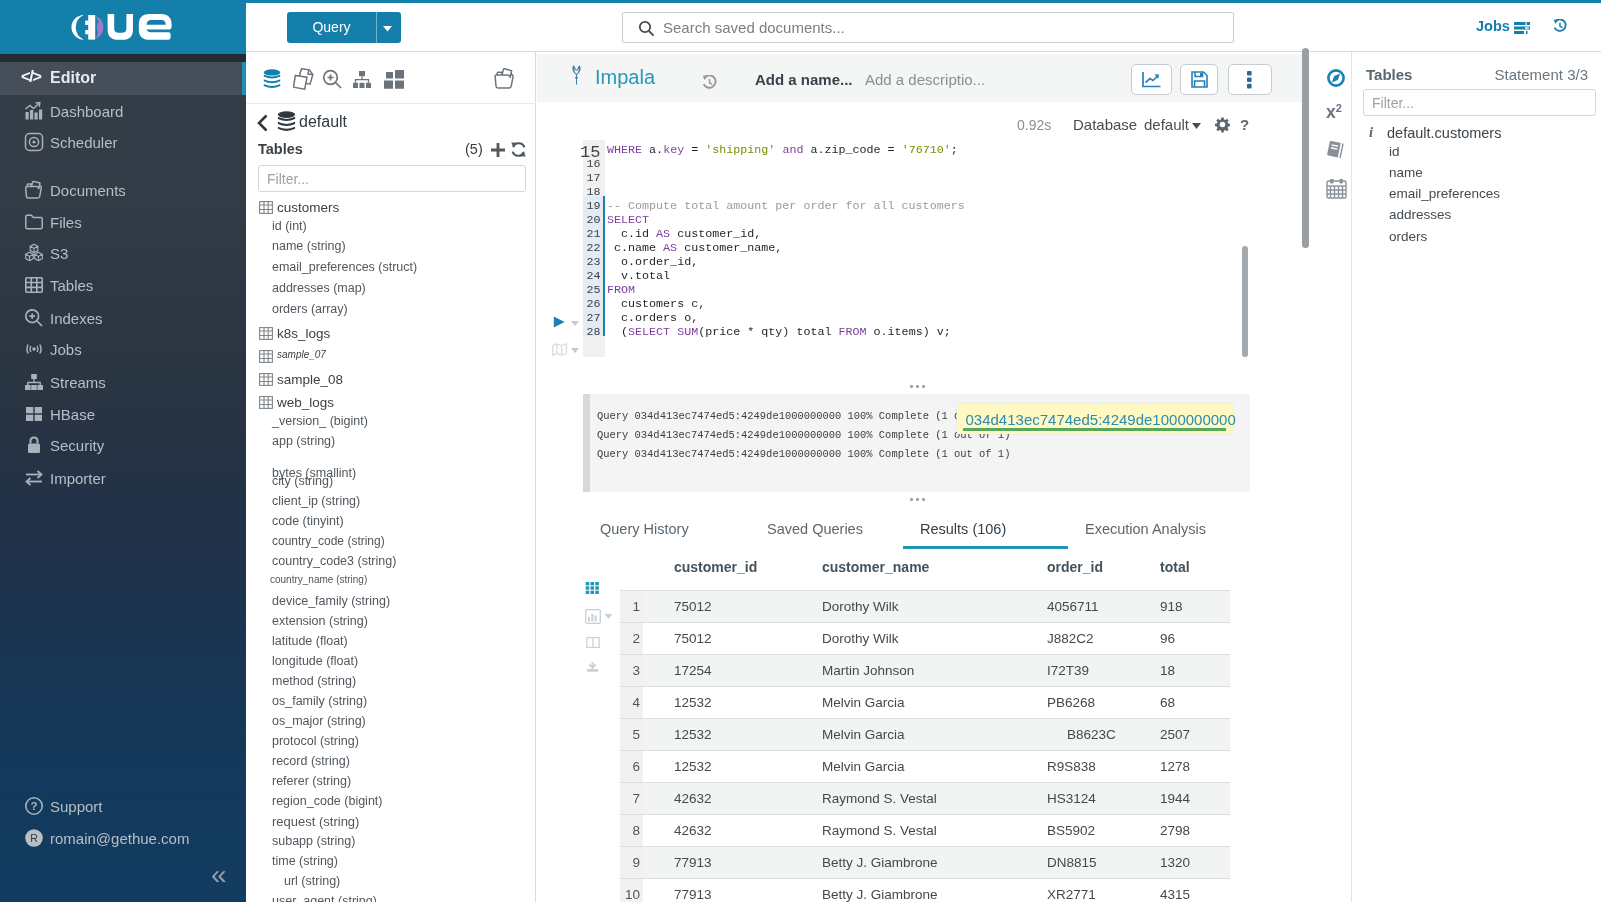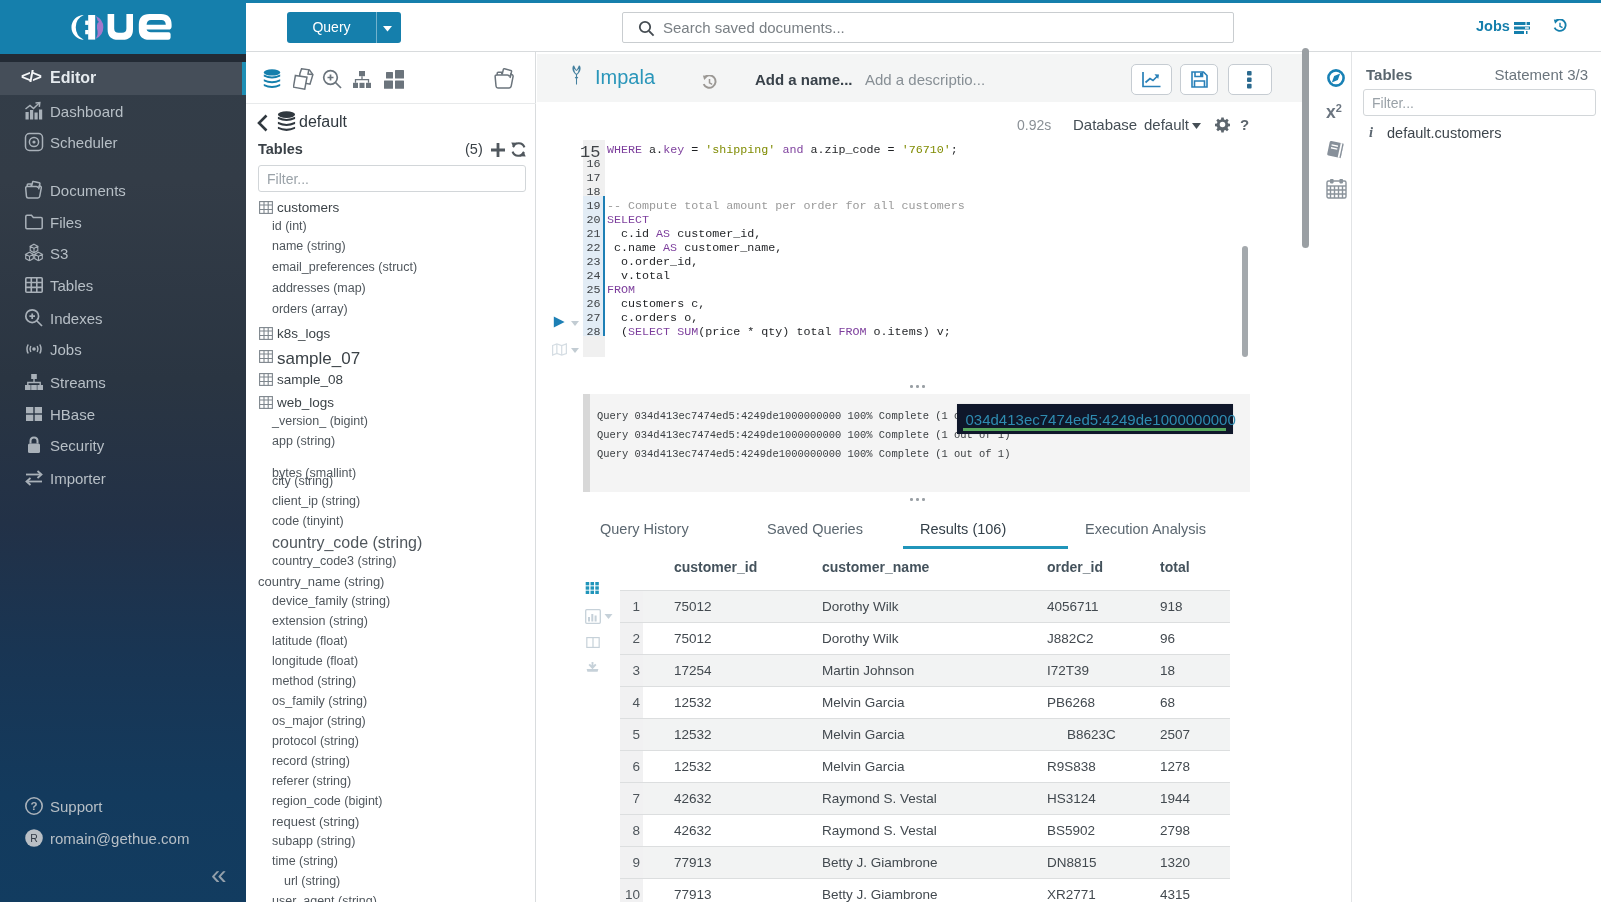--- a/index.html
+++ b/index.html
@@ -322,21 +322,21 @@
       </svg>
       <span style="position:absolute;left:31px;top:2px;font-size:13.5px;color:#3b4247;">k8s_logs</span>
     </div>
 <div style="position:absolute;left:0;top:347.0px;width:290px;height:19px;">
       <svg style="position:absolute;left:13px;top:3px;" width="14" height="13" viewBox="0 0 14 13">
         <g stroke="#7e868d" stroke-width="1.1" fill="none">
           <rect x="0.6" y="0.6" width="12.8" height="11.8"></rect>
           <path d="M0.6 4 H13.4 M0.6 8.5 H13.4 M5 0.6 V12.4 M9.2 0.6 V12.4"></path>
         </g>
       </svg>
-      <span style="position:absolute;left:31px;top:2px;font-size:17px;color:#3b4247;">sample_07</span>
+      <span style="position:absolute;left:31px;top:2px;font-size:10px;color:#3b4247;font-style:italic;">sample_07</span>
     </div>
 <div style="position:absolute;left:0;top:370.0px;width:290px;height:19px;">
       <svg style="position:absolute;left:13px;top:3px;" width="14" height="13" viewBox="0 0 14 13">
         <g stroke="#7e868d" stroke-width="1.1" fill="none">
           <rect x="0.6" y="0.6" width="12.8" height="11.8"></rect>
           <path d="M0.6 4 H13.4 M0.6 8.5 H13.4 M5 0.6 V12.4 M9.2 0.6 V12.4"></path>
         </g>
       </svg>
       <span style="position:absolute;left:31px;top:2px;font-size:13.5px;color:#3b4247;">sample_08</span>
     </div>
@@ -353,23 +353,23 @@
 <div style="position:absolute;left:26px;top:239.0px;font-size:12.5px;color:#50575d;">name (string)</div>
 <div style="position:absolute;left:26px;top:260.0px;font-size:12.5px;color:#50575d;">email_preferences (struct)</div>
 <div style="position:absolute;left:26px;top:281.0px;font-size:12.5px;color:#50575d;">addresses (map)</div>
 <div style="position:absolute;left:26px;top:302.0px;font-size:12.5px;color:#50575d;">orders (array)</div>
 <div style="position:absolute;left:26px;top:414.0px;font-size:12.5px;color:#50575d;">_version_ (bigint)</div>
 <div style="position:absolute;left:26px;top:434.0px;font-size:12.5px;color:#50575d;">app (string)</div>
 <div style="position:absolute;left:26px;top:454.0px;font-size:12.5px;color:#50575d;margin-top:12px;">bytes (smallint)</div>
 <div style="position:absolute;left:26px;top:474.0px;font-size:12.5px;color:#50575d;">city (string)</div>
 <div style="position:absolute;left:26px;top:494.0px;font-size:12.5px;color:#50575d;">client_ip (string)</div>
 <div style="position:absolute;left:26px;top:514.0px;font-size:12.5px;color:#50575d;">code (tinyint)</div>
-<div style="position:absolute;left:26px;top:534.0px;font-size:16px;color:#50575d;">country_code (string)</div>
+<div style="position:absolute;left:26px;top:534.0px;font-size:12px;color:#50575d;">country_code (string)</div>
 <div style="position:absolute;left:26px;top:554.0px;font-size:12.5px;color:#50575d;">country_code3 (string)</div>
-<div style="position:absolute;left:12px;top:574.0px;font-size:13px;color:#50575d;">country_name (string)</div>
+<div style="position:absolute;left:24px;top:574.0px;font-size:10px;color:#50575d;">country_name (string)</div>
 <div style="position:absolute;left:26px;top:594.0px;font-size:12.5px;color:#50575d;">device_family (string)</div>
 <div style="position:absolute;left:26px;top:614.0px;font-size:12.5px;color:#50575d;">extension (string)</div>
 <div style="position:absolute;left:26px;top:634.0px;font-size:12.5px;color:#50575d;">latitude (float)</div>
 <div style="position:absolute;left:26px;top:654.0px;font-size:12.5px;color:#50575d;">longitude (float)</div>
 <div style="position:absolute;left:26px;top:674.0px;font-size:12.5px;color:#50575d;">method (string)</div>
 <div style="position:absolute;left:26px;top:694.0px;font-size:12.5px;color:#50575d;">os_family (string)</div>
 <div style="position:absolute;left:26px;top:714.0px;font-size:12.5px;color:#50575d;">os_major (string)</div>
 <div style="position:absolute;left:26px;top:734.0px;font-size:12.5px;color:#50575d;">protocol (string)</div>
 <div style="position:absolute;left:26px;top:754.0px;font-size:12.5px;color:#50575d;">record (string)</div>
 <div style="position:absolute;left:26px;top:774.0px;font-size:12.5px;color:#50575d;">referer (string)</div>
@@ -497,21 +497,21 @@
     <span style="position:absolute;left:6px;width:2.5px;height:2.5px;border-radius:50%;background:#9aa0a5;"></span>
     <span style="position:absolute;left:12px;width:2.5px;height:2.5px;border-radius:50%;background:#9aa0a5;"></span>
   </div>
 
 <div class="abs" style="left:583px;top:394px;width:667px;height:98px;background:#f4f4f4;">
   <div style="position:absolute;left:0;top:0;width:7px;height:98px;background:#d8d8d8;"></div>
   <div class="mono" style="position:absolute;left:14px;top:12.5px;font-size:10.45px;line-height:19.2px;color:#3c4043;white-space:pre;">Query 034d413ec7474ed5:4249de1000000000 100% Complete (1 out of 1)
 Query 034d413ec7474ed5:4249de1000000000 100% Complete (1 out of 1)
 Query 034d413ec7474ed5:4249de1000000000 100% Complete (1 out of 1)</div>
 </div>
-<div class="abs" style="left:956.5px;top:404px;width:276px;height:29.5px;background:#0f172a;box-shadow:0 0 2px rgba(0,0,0,0.10);">
+<div class="abs" style="left:956.5px;top:404px;width:276px;height:29.5px;background:#fef9c3;box-shadow:0 0 2px rgba(0,0,0,0.10);">
   <span style="position:absolute;left:9px;top:7px;font-size:15px;color:#2e8bb0;">034d413ec7474ed5:4249de1000000000</span>
   <div style="position:absolute;left:6.5px;top:24.2px;width:263px;height:2.4px;background:#57a75c;"></div>
 </div>
 
 <div class="abs" style="left:537px;top:521px;width:768px;height:30px;font-size:14.5px;color:#5b6770;">
   <span style="position:absolute;left:63px;top:0;">Query History</span>
   <span style="position:absolute;left:230px;top:0;">Saved Queries</span>
   <span style="position:absolute;left:383px;top:0;color:#333f48;">Results (106)</span>
   <span style="position:absolute;left:548px;top:0;">Execution Analysis</span>
   <div style="position:absolute;left:366px;top:25px;width:165px;height:3px;background:#2095ba;"></div>
@@ -681,13 +681,20 @@
 <div class="abs" style="left:1353px;top:52px;width:248px;height:850px;">
   <span style="position:absolute;left:13px;top:14px;font-size:15px;font-weight:bold;color:#5a666e;">Tables</span>
   <span style="position:absolute;right:13px;top:14px;font-size:15px;color:#6b757d;">Statement 3/3</span>
   <div style="position:absolute;left:10px;top:37px;width:233px;height:27px;border:1px solid #d2d6d9;border-radius:3px;background:#fff;">
     <span style="position:absolute;left:8px;top:5px;font-size:14px;color:#9aa2a8;">Filter...</span>
   </div>
   <div style="position:absolute;left:16px;top:72px;width:230px;height:18px;">
     <span style="position:absolute;left:0;top:0px;font-size:14.5px;font-weight:bold;color:#5b6670;font-family:'Liberation Serif',serif;font-style:italic;">i</span>
     <span style="position:absolute;left:18px;top:1px;font-size:14.5px;color:#3d454c;">default.customers</span>
   </div>
+  <div style="position:absolute;left:36px;top:88.5px;width:192px;font-size:13.5px;color:#434a50;line-height:21.3px;">
+    <div>id</div>
+      <div>name</div>
+      <div>email_preferences</div>
+      <div>addresses</div>
+      <div>orders</div>
+  </div>
 </div>
 
 </body></html>

